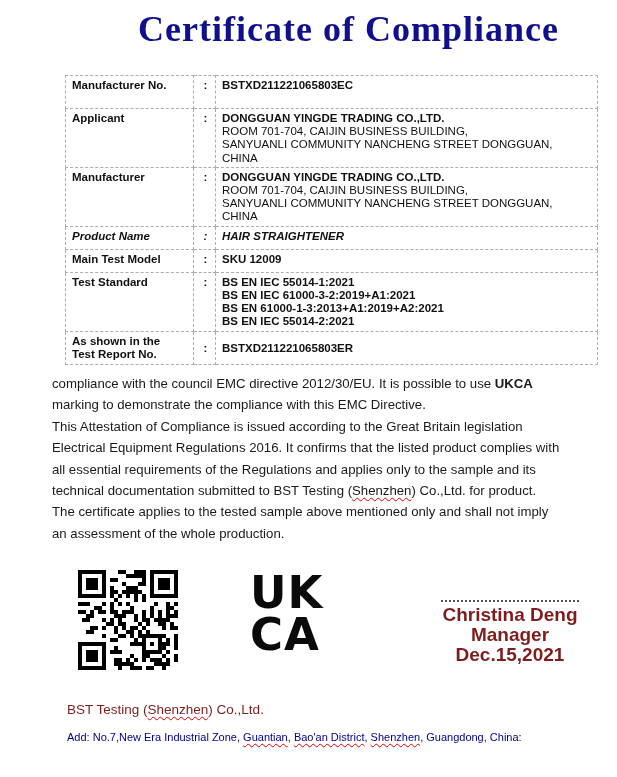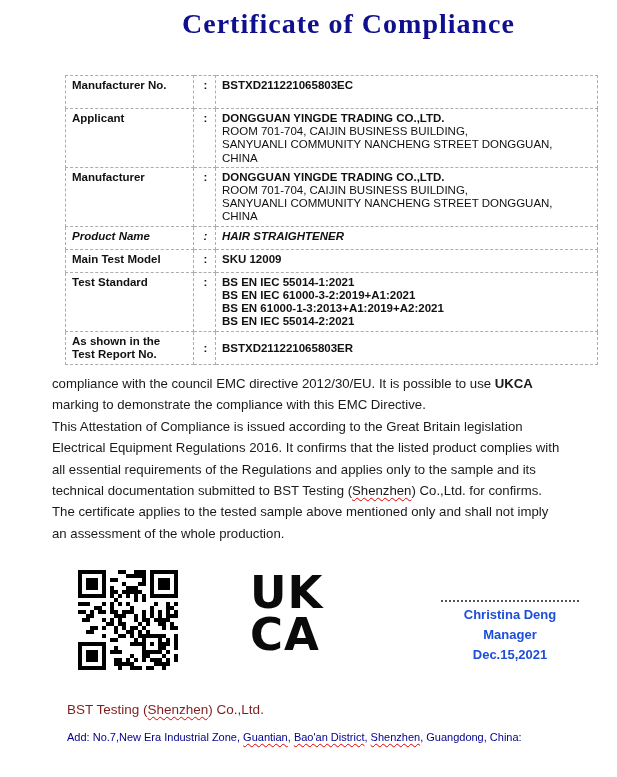--- a/index.html
+++ b/index.html
@@ -2,21 +2,21 @@
 <html><head>
 <meta charset="utf-8">
 <style>
   html,body{margin:0;padding:0;background:#fff;}
   .page{position:relative;width:617px;height:777px;background:#ffffff;overflow:hidden;
         font-family:"Liberation Sans",sans-serif;color:#1b1b1b;}
 
   
   .title{position:absolute;top:8px;left:0;width:100%;box-sizing:border-box;padding-left:80px;
          text-align:center;font-family:"Liberation Serif",serif;font-weight:bold;
-         font-size:28px;letter-spacing:1px;color:#10108E;white-space:nowrap;}
+         font-size:36px;letter-spacing:1px;color:#10108E;white-space:nowrap;}
 
   
   .cert-table{position:absolute;left:65px;top:75px;width:533px;border-collapse:collapse;
               table-layout:fixed;}
   .cert-table td{border:1px dashed #adadad;vertical-align:top;padding:3px 4px 2px 6px;
                  font-size:11.5px;line-height:13.2px;color:#111;}
   .w-label{width:128px;} .w-colon{width:22px;}
   .c-label{font-weight:bold;}
   .c-colon{font-weight:bold;text-align:center;padding-left:0;padding-right:0;}
   .c-value .b{font-weight:bold;}
@@ -43,21 +43,21 @@
   
   .qr{position:absolute;left:78px;top:570px;width:100px;height:100px;}
   .qr svg{width:100%;height:100%;display:block;}
 
   
   .ukca{position:absolute;left:250px;top:572px;font-family:"DejaVu Sans",sans-serif;
         font-weight:800;font-size:45px;line-height:0.93;letter-spacing:1px;color:#0a0a0a;}
 
   
   .signature{position:absolute;left:425px;top:600px;width:170px;text-align:center;
-             font-weight:bold;font-size:13px;color:#1d4ed8;}
+             font-weight:bold;font-size:19px;color:#7f1d1d;}
   .signature div{line-height:20px;}
   .dotline{width:138px;height:0;margin:0 auto 3px;border-bottom:2px dotted #555;}
 
   
   .f-company{position:absolute;left:67px;top:702px;font-size:13.5px;color:#7f1d1d;}
   .f-address{position:absolute;left:67px;top:731px;font-size:11px;color:#00008B;}
   .f-search{position:absolute;left:67px;top:752px;font-size:11px;color:#00008B;}
 </style>
 </head>
 <body>
@@ -148,21 +148,21 @@
         </tr>
       </tbody>
   </table>
 
   <div class="paragraph">
       <div><span>compliance with the council EMC directive 2012/30/EU. It is possible to use </span><span class="b">UKCA</span></div>
       <div><span>marking to demonstrate the compliance with this EMC Directive.</span></div>
       <div><span>This Attestation of Compliance is issued according to the Great Britain legislation</span></div>
       <div><span>Electrical Equipment Regulations 2016. It confirms that the listed product complies with</span></div>
       <div><span>all essential requirements of the Regulations and applies only to the sample and its</span></div>
-      <div><span>technical documentation submitted to BST Testing (</span><span class="sq">Shenzhen</span><span>) Co.,Ltd. for confirms.</span></div>
+      <div><span>technical documentation submitted to BST Testing (</span><span class="sq">Shenzhen</span><span>) Co.,Ltd. for product.</span></div>
       <div><span>The certificate applies to the tested sample above mentioned only and shall not imply</span></div>
       <div><span>an assessment of the whole production.</span></div>
     </div>
 
   <div class="qr">
     <svg viewBox="0 0 25 25" shape-rendering="crispEdges">
       <rect x="0" y="0" width="25" height="25" fill="#ffffff"></rect>
       <g fill="#000000">
           <rect x="0" y="0" width="1" height="1"></rect>
           <rect x="1" y="0" width="1" height="1"></rect>

